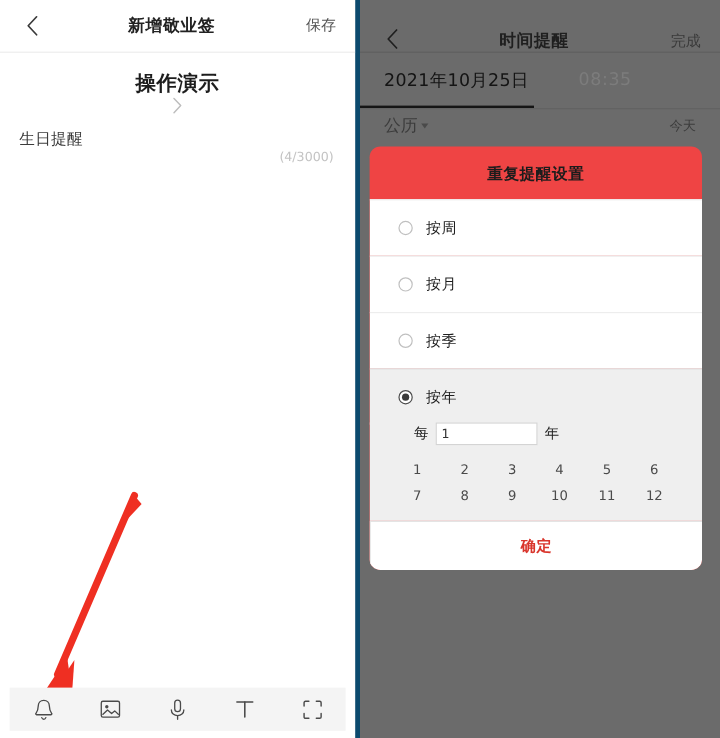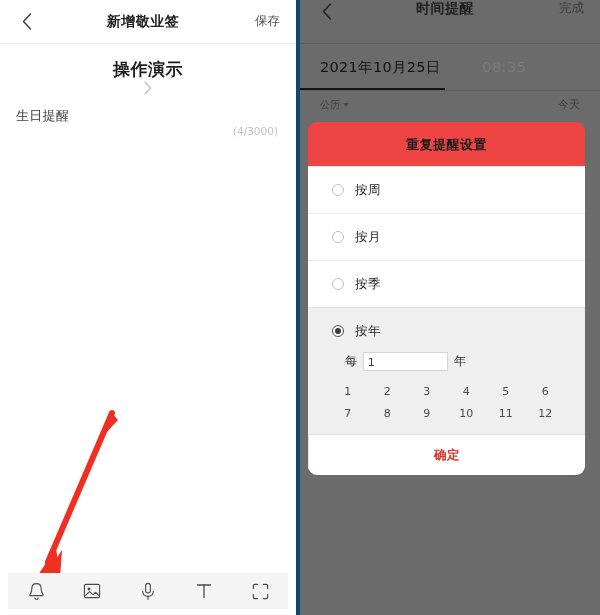--- a/index.html
+++ b/index.html
@@ -130,21 +130,21 @@
   .panel-right {
     position: relative;
     width: 300px;
     height: 615px;
     background: #6b6b6b;
     overflow: hidden;
   }
   .r-header {
     height: 44px;
     display: flex;
-    align-items: flex-start;
+    align-items: flex-end;
     padding: 0 16px;
     box-sizing: border-box;
     background: #6b6b6b;
     border-bottom: 1px solid #5f5f5f;
   }
   .r-title {
     flex: 1;
     text-align: center;
     font-size: 14px;
     font-weight: bold;
@@ -188,21 +188,21 @@
   }
   .calendar-row {
     height: 28px;
     display: flex;
     align-items: center;
     padding: 0 20px;
     box-sizing: border-box;
     border-top: 1px solid #626262;
   }
   .cal-type {
-    font-size: 10px;
+    font-size: 14px;
     color: #3c3c3c;
     display: flex;
     align-items: center;
     gap: 3px;
   }
   .caret {
     width: 0; height: 0;
     border-left: 3px solid transparent;
     border-right: 3px solid transparent;
     border-top: 4px solid #4a4a4a;

